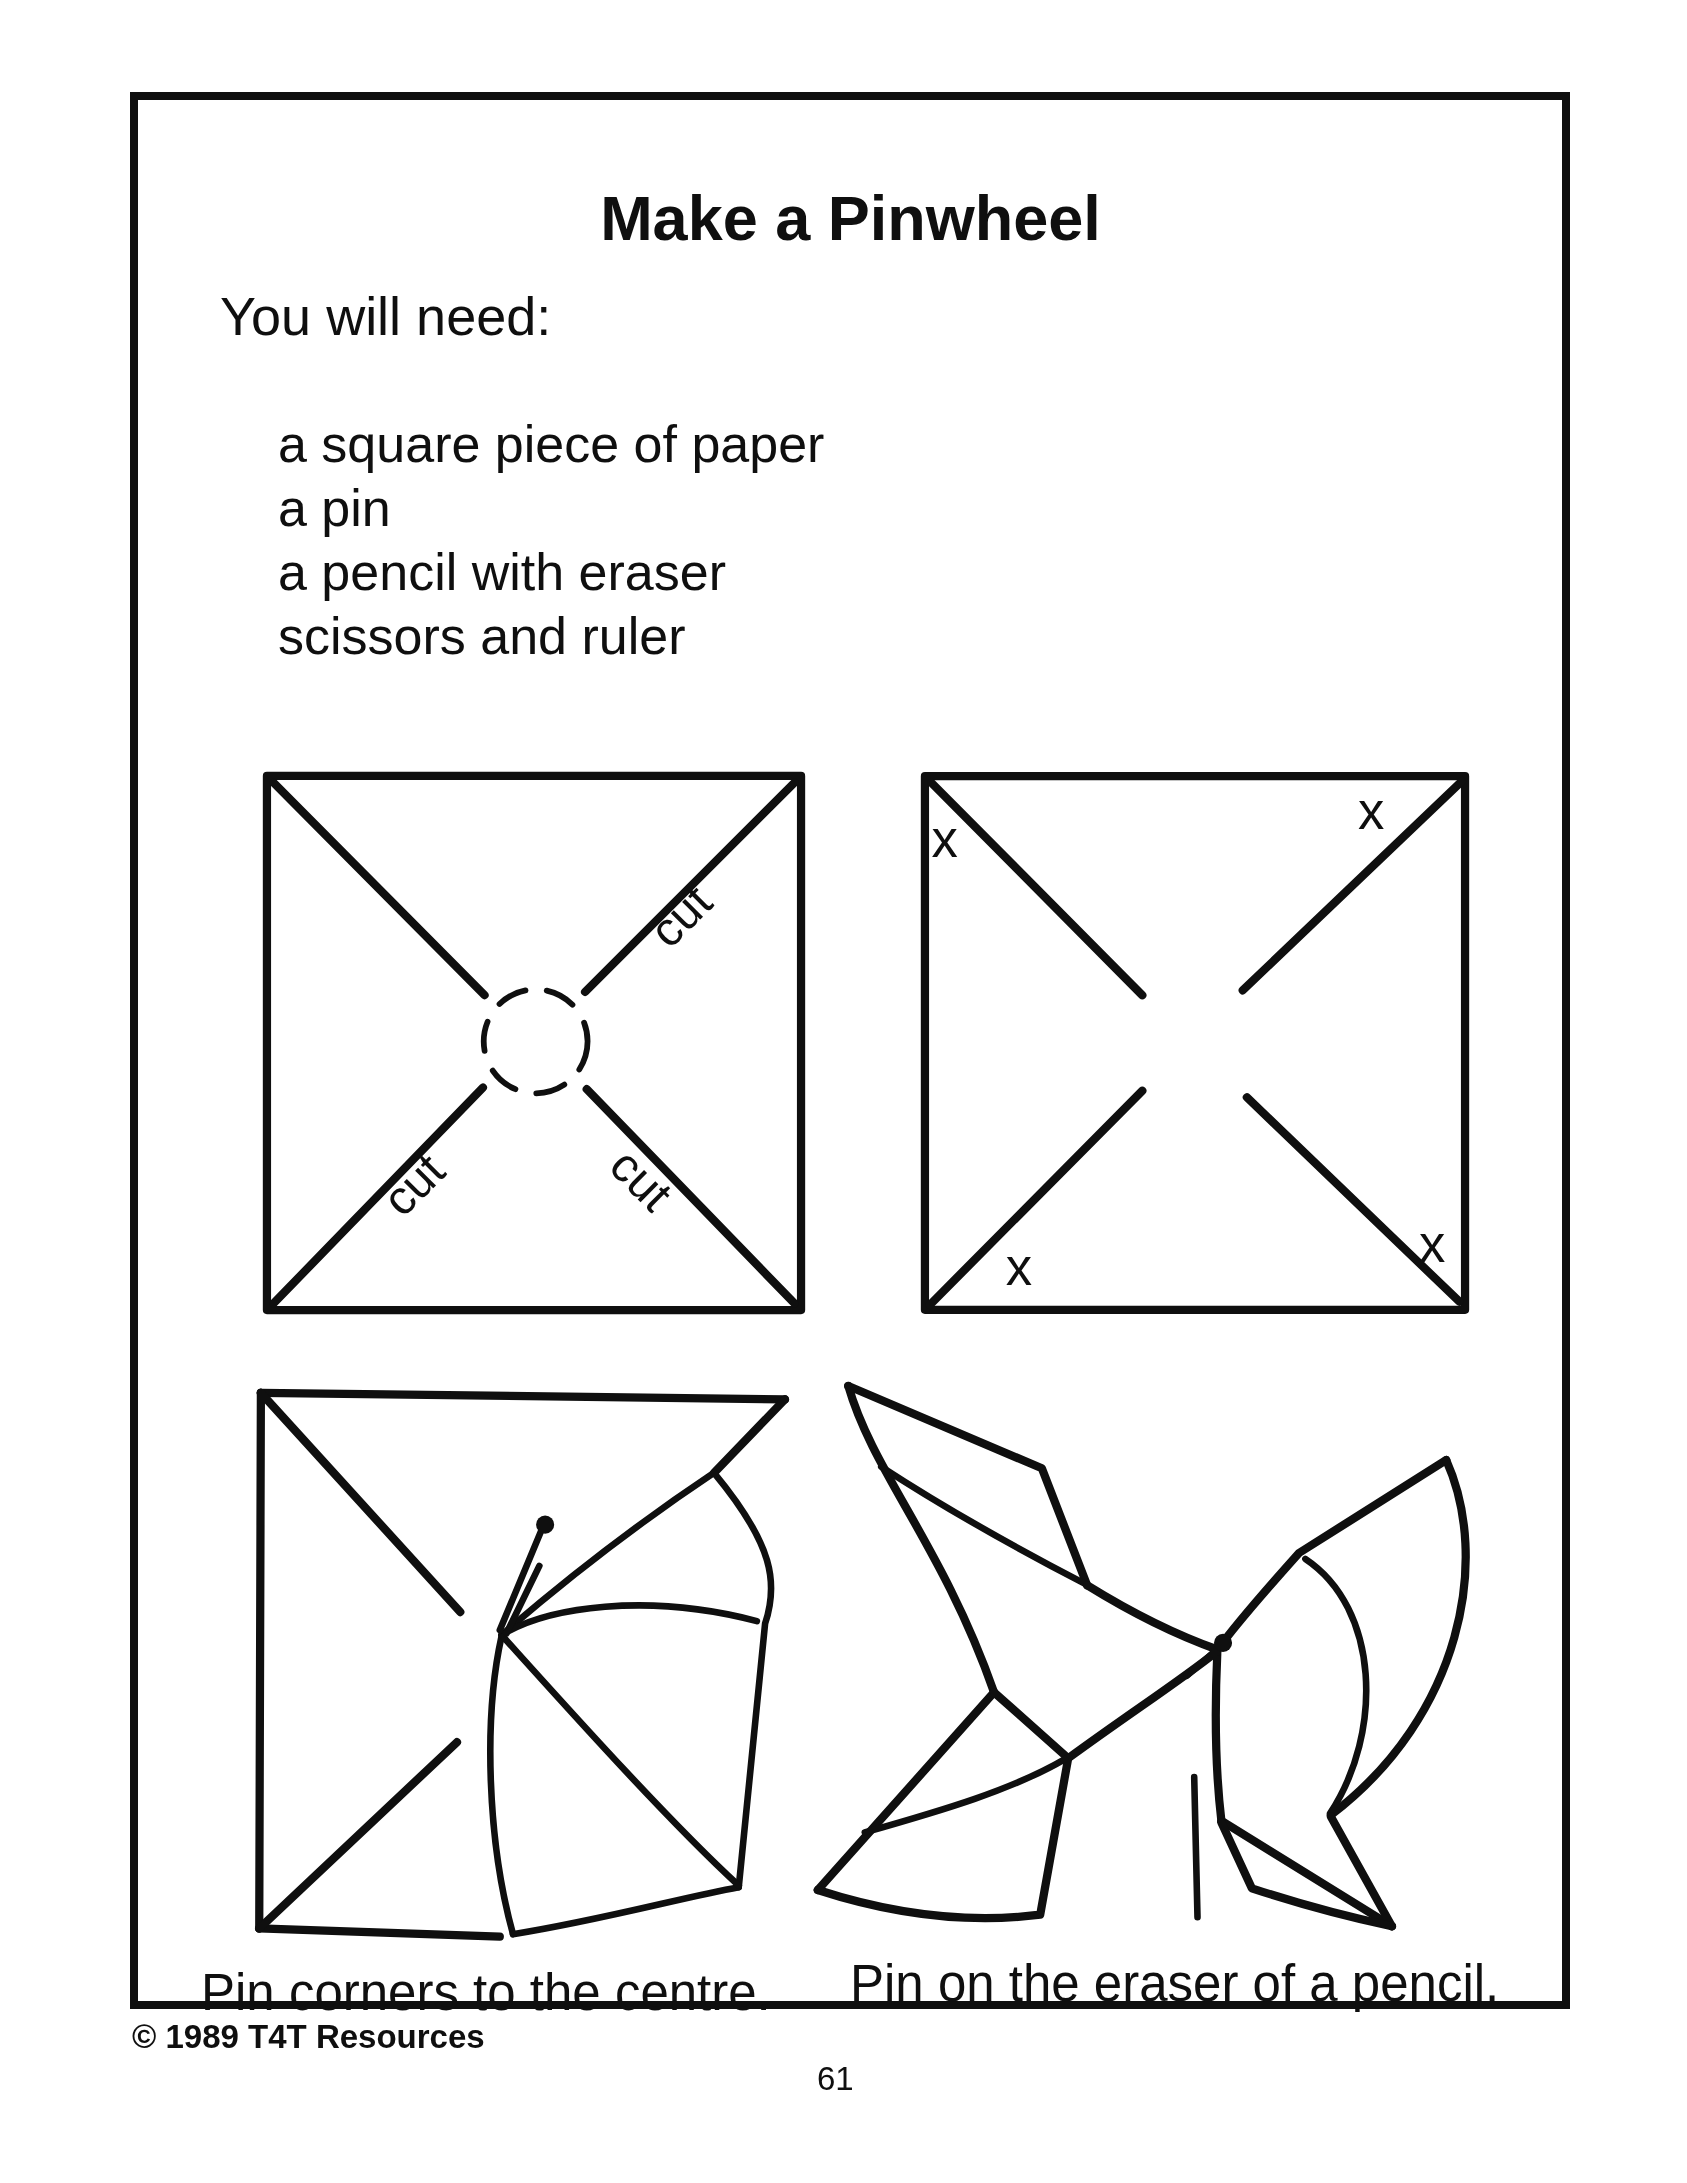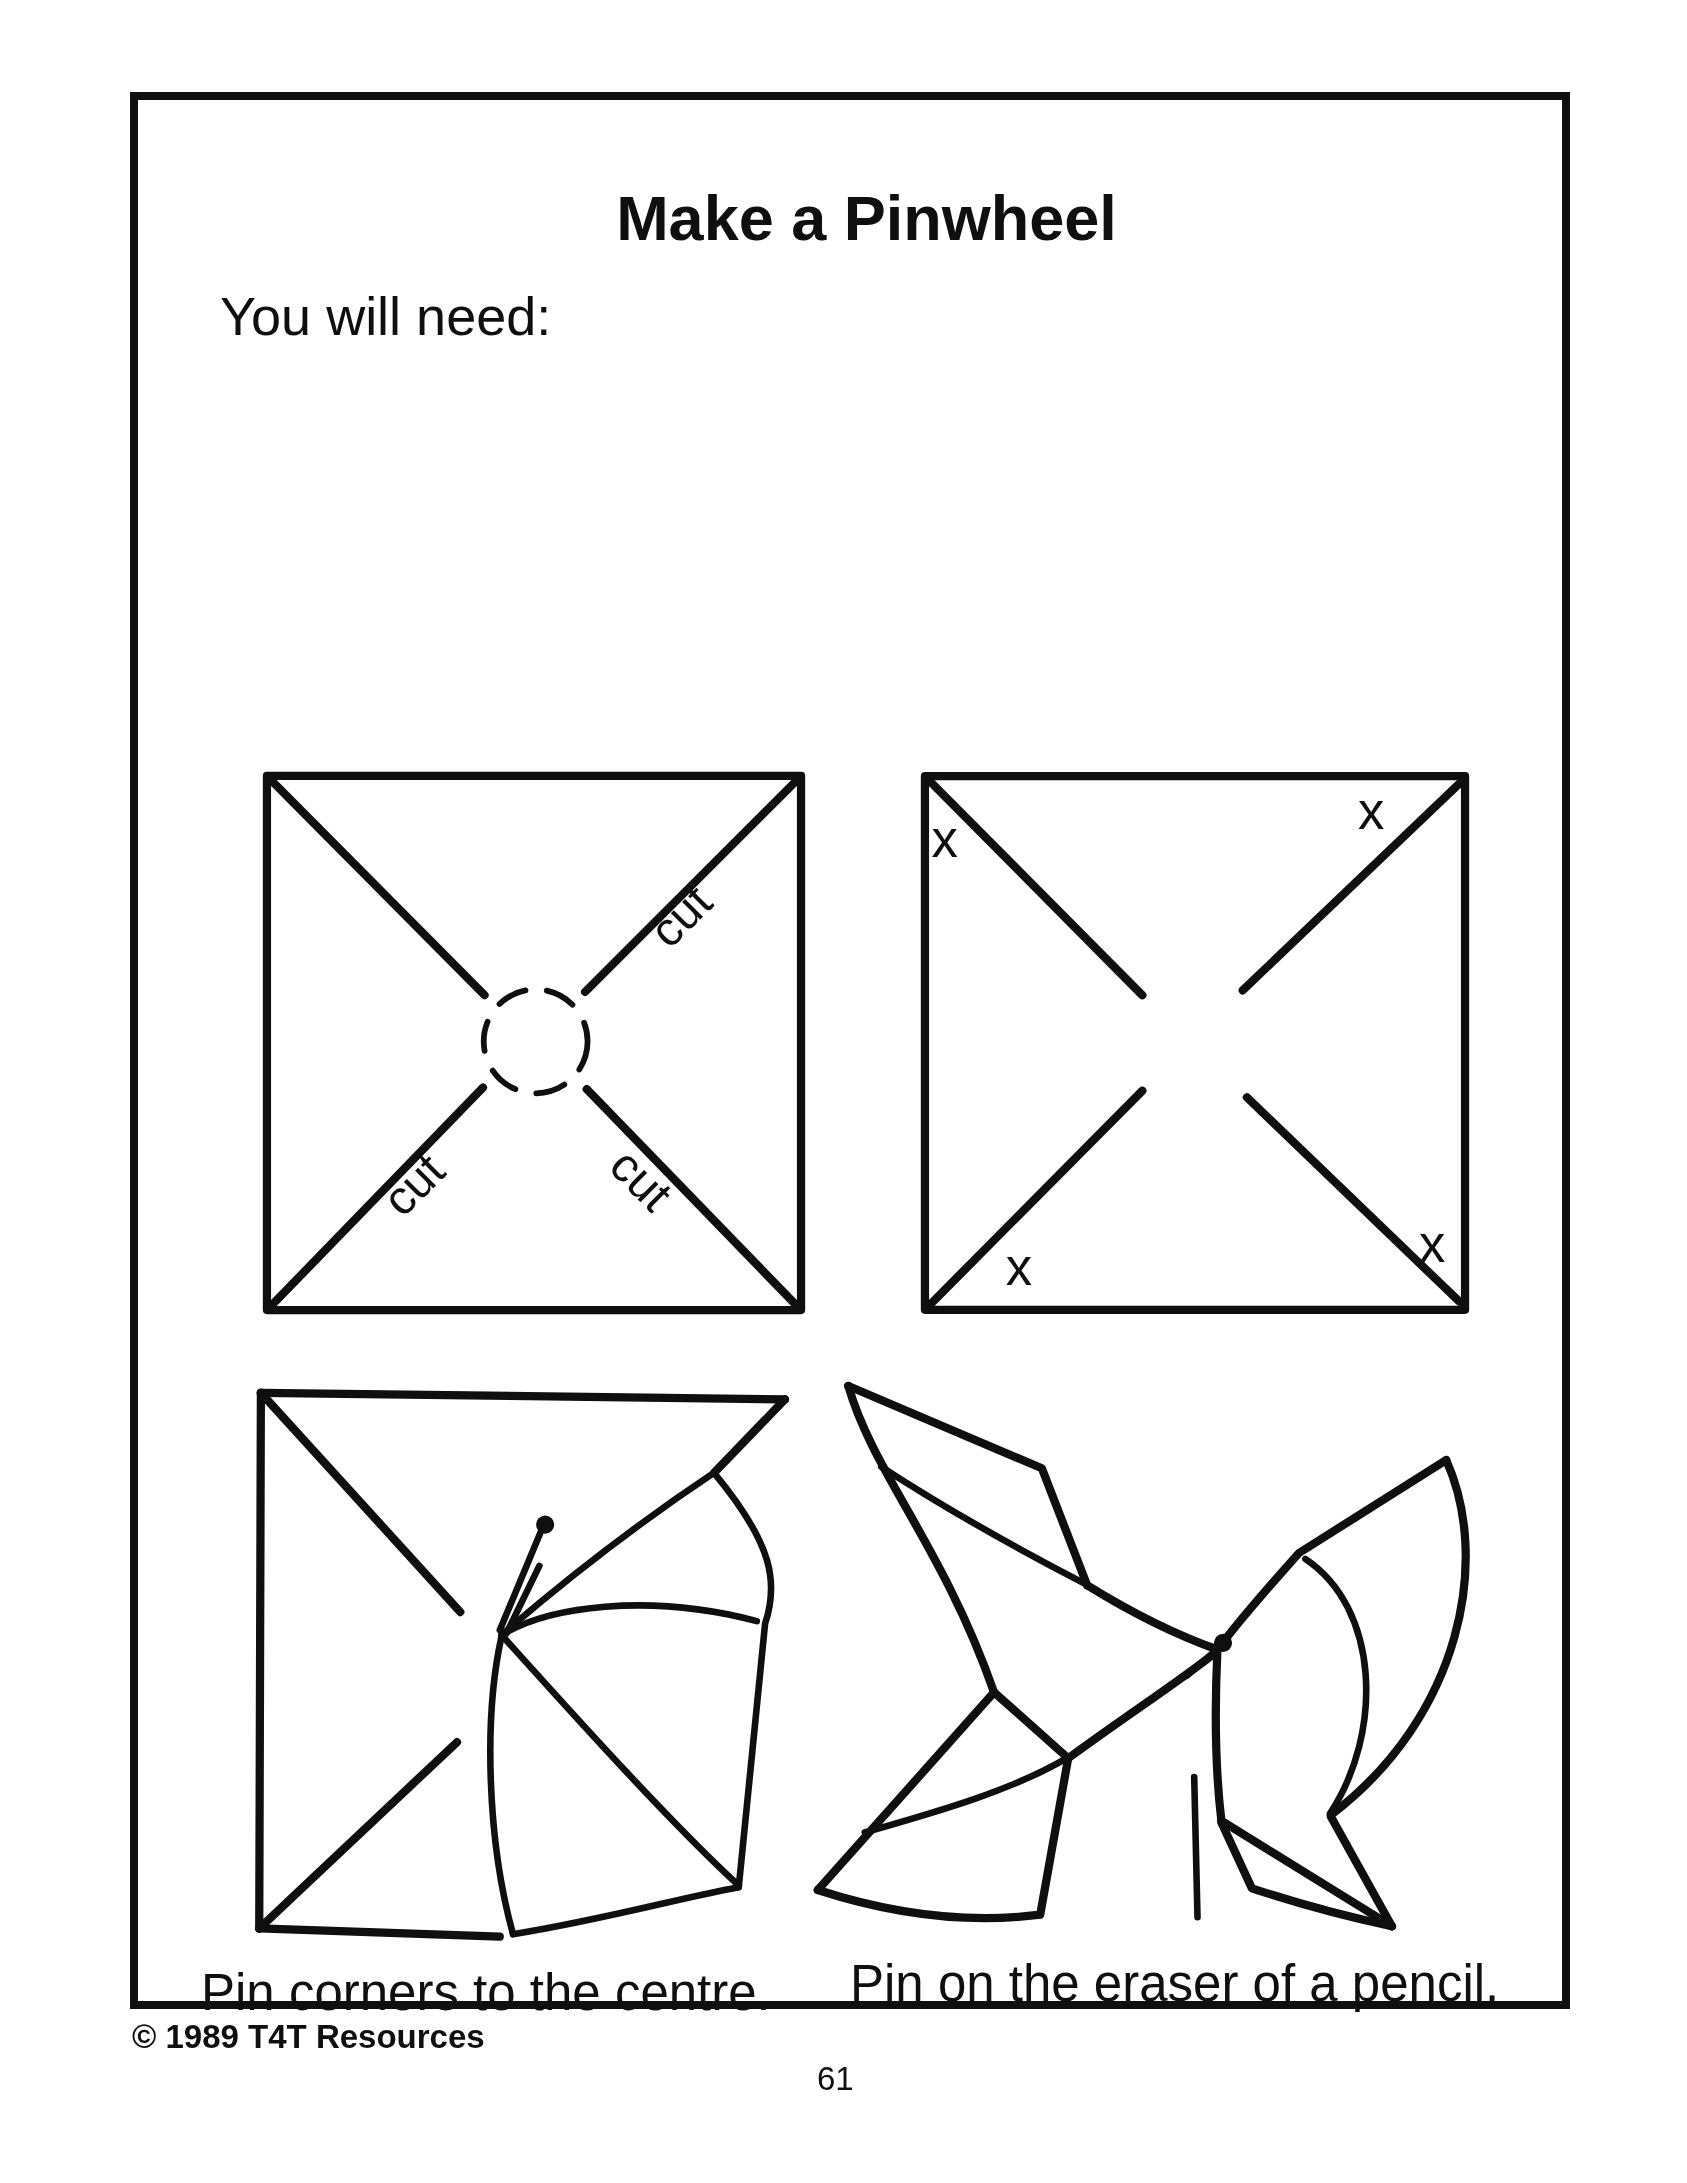--- a/index.html
+++ b/index.html
@@ -8,21 +8,21 @@
     position:relative; width:1687px; height:2183px;
     background:var(--paper); color:var(--ink);
     font-family:"Liberation Sans", sans-serif; overflow:hidden;
   }
   .frame{
     position:absolute; left:130px; top:92px;
     width:1424px; height:1901px;
     border:8.2px solid var(--ink);
   }
   .title{
-    position:absolute; left:146px; top:140px; width:1441px;
+    position:absolute; left:130px; top:140px; width:1441px;
     text-align:center; font-size:63px; font-weight:bold;
     letter-spacing:0px; white-space:nowrap;
   }
   .heading{
     position:absolute; left:220px; top:285px;
     font-size:54px; white-space:nowrap;
   }
   .materials{
     position:absolute; left:278px; top:412px;
     margin:0; padding:0; list-style:none;
@@ -66,20 +66,26 @@
 <body>
 
 <div class="sheet">
 
   <div class="frame"></div>
 
   <h1 class="title">Make a Pinwheel</h1>
 
   <div class="heading">You will need:</div>
 
+  <ul class="materials">
+    <li>a square piece of paper</li>
+    <li>a pin</li>
+    <li>a pencil with eraser</li>
+    <li>scissors and ruler</li>
+  </ul>
 
   <svg class="fig fig1" width="544" height="544" viewBox="0 0 660 660">
     <rect x="6" y="6" width="648" height="648"></rect>
     <line x1="14" y1="14" x2="270" y2="272"></line>
     <line x1="646" y1="14" x2="392" y2="268"></line>
     <line x1="14" y1="646" x2="268" y2="384"></line>
     <line x1="646" y1="646" x2="394" y2="386"></line>
     <circle class="dash" cx="332" cy="328" r="63"></circle>
     <text class="cut-label" text-anchor="middle" transform="translate(522,190) rotate(-45)">cut</text>
     <text class="cut-label" text-anchor="middle" transform="translate(198,516) rotate(-45)">cut</text>

